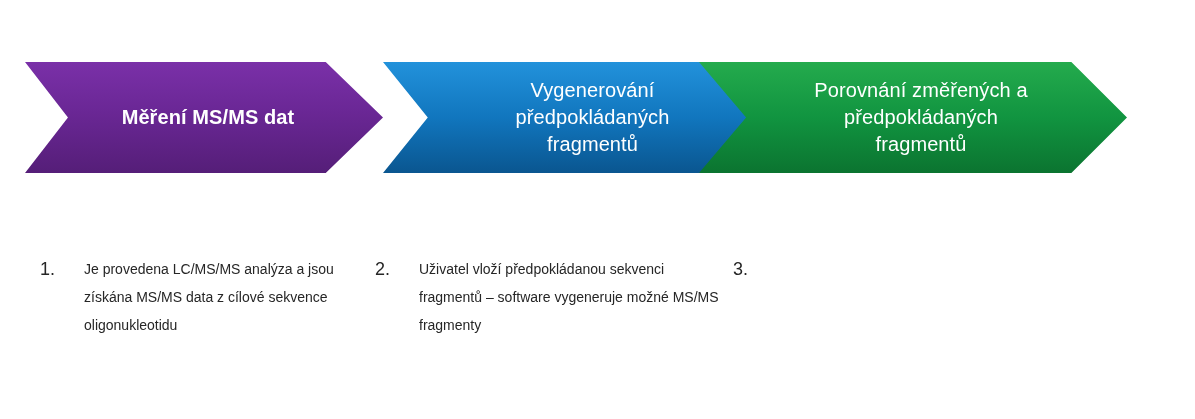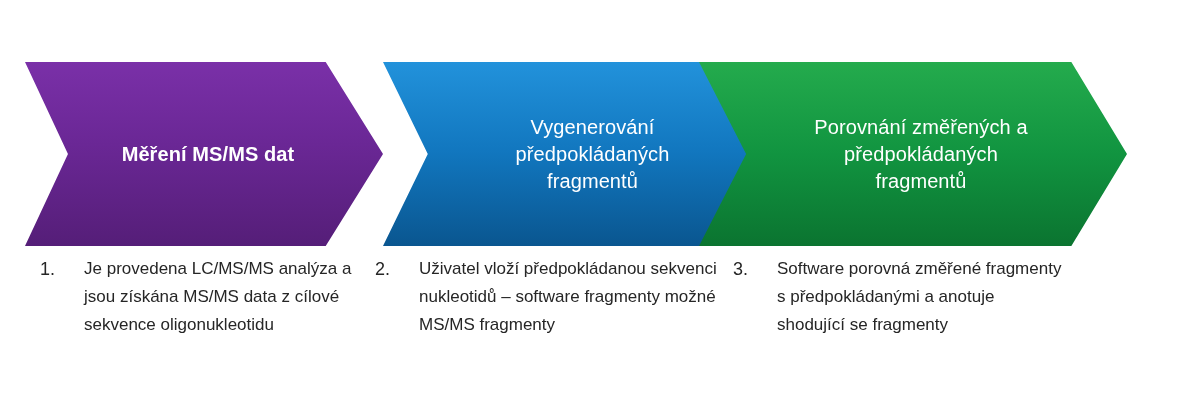--- a/index.html
+++ b/index.html
@@ -29,21 +29,21 @@
     position: absolute;
     left: 0;
     top: 62px;
     width: 1195px;
     height: 144px;
   }
 
   .chevron {
     position: absolute;
     top: 0;
-    height: 184px;
+    height: 111px;
     display: flex;
     align-items: center;
     justify-content: center;
     box-sizing: border-box;
   }
 
   
   .chevron.stage-1 {
     left: 25px;
     width: 358px;
@@ -106,21 +106,21 @@
     width: 44px;
     color: #262626;
     font-size: 18px;
     line-height: 28px;
     text-align: left;
   }
 
   .step-text {
     flex: 1 1 auto;
     color: #262626;
-    font-size: 17px;
+    font-size: 14px;
     line-height: 28px;
     white-space: pre-line;
   }
 </style>
 </head>
 <body>
 
 <div id="diagram-root">
 
   <div class="chevron-band">
@@ -145,23 +145,22 @@
 
   <div class="steps-list">
 
     <div class="step-item item-1">
       <span class="step-marker">1.</span>
       <span class="step-text">Je provedena LC/MS/MS analýza a jsou získána MS/MS data z cílové sekvence oligonukleotidu</span>
     </div>
 
     <div class="step-item item-2">
       <span class="step-marker">2.</span>
-      <span class="step-text">Uživatel vloží předpokládanou sekvenci nukleotidů – software fragmenty možné MS/MS fragmenty</span>
+      <span class="step-text">Uživatel vloží předpokládanou sekvenci fragmentů – software vygeneruje možné MS/MS fragmenty</span>
     </div>
 
     <div class="step-item item-3">
       <span class="step-marker">3.</span>
-      <span class="step-text">Software porovná změřené fragmenty s předpokládanými a anotuje shodující se fragmenty</span>
     </div>
 
   </div>
 
 </div>
 
 </body></html>

